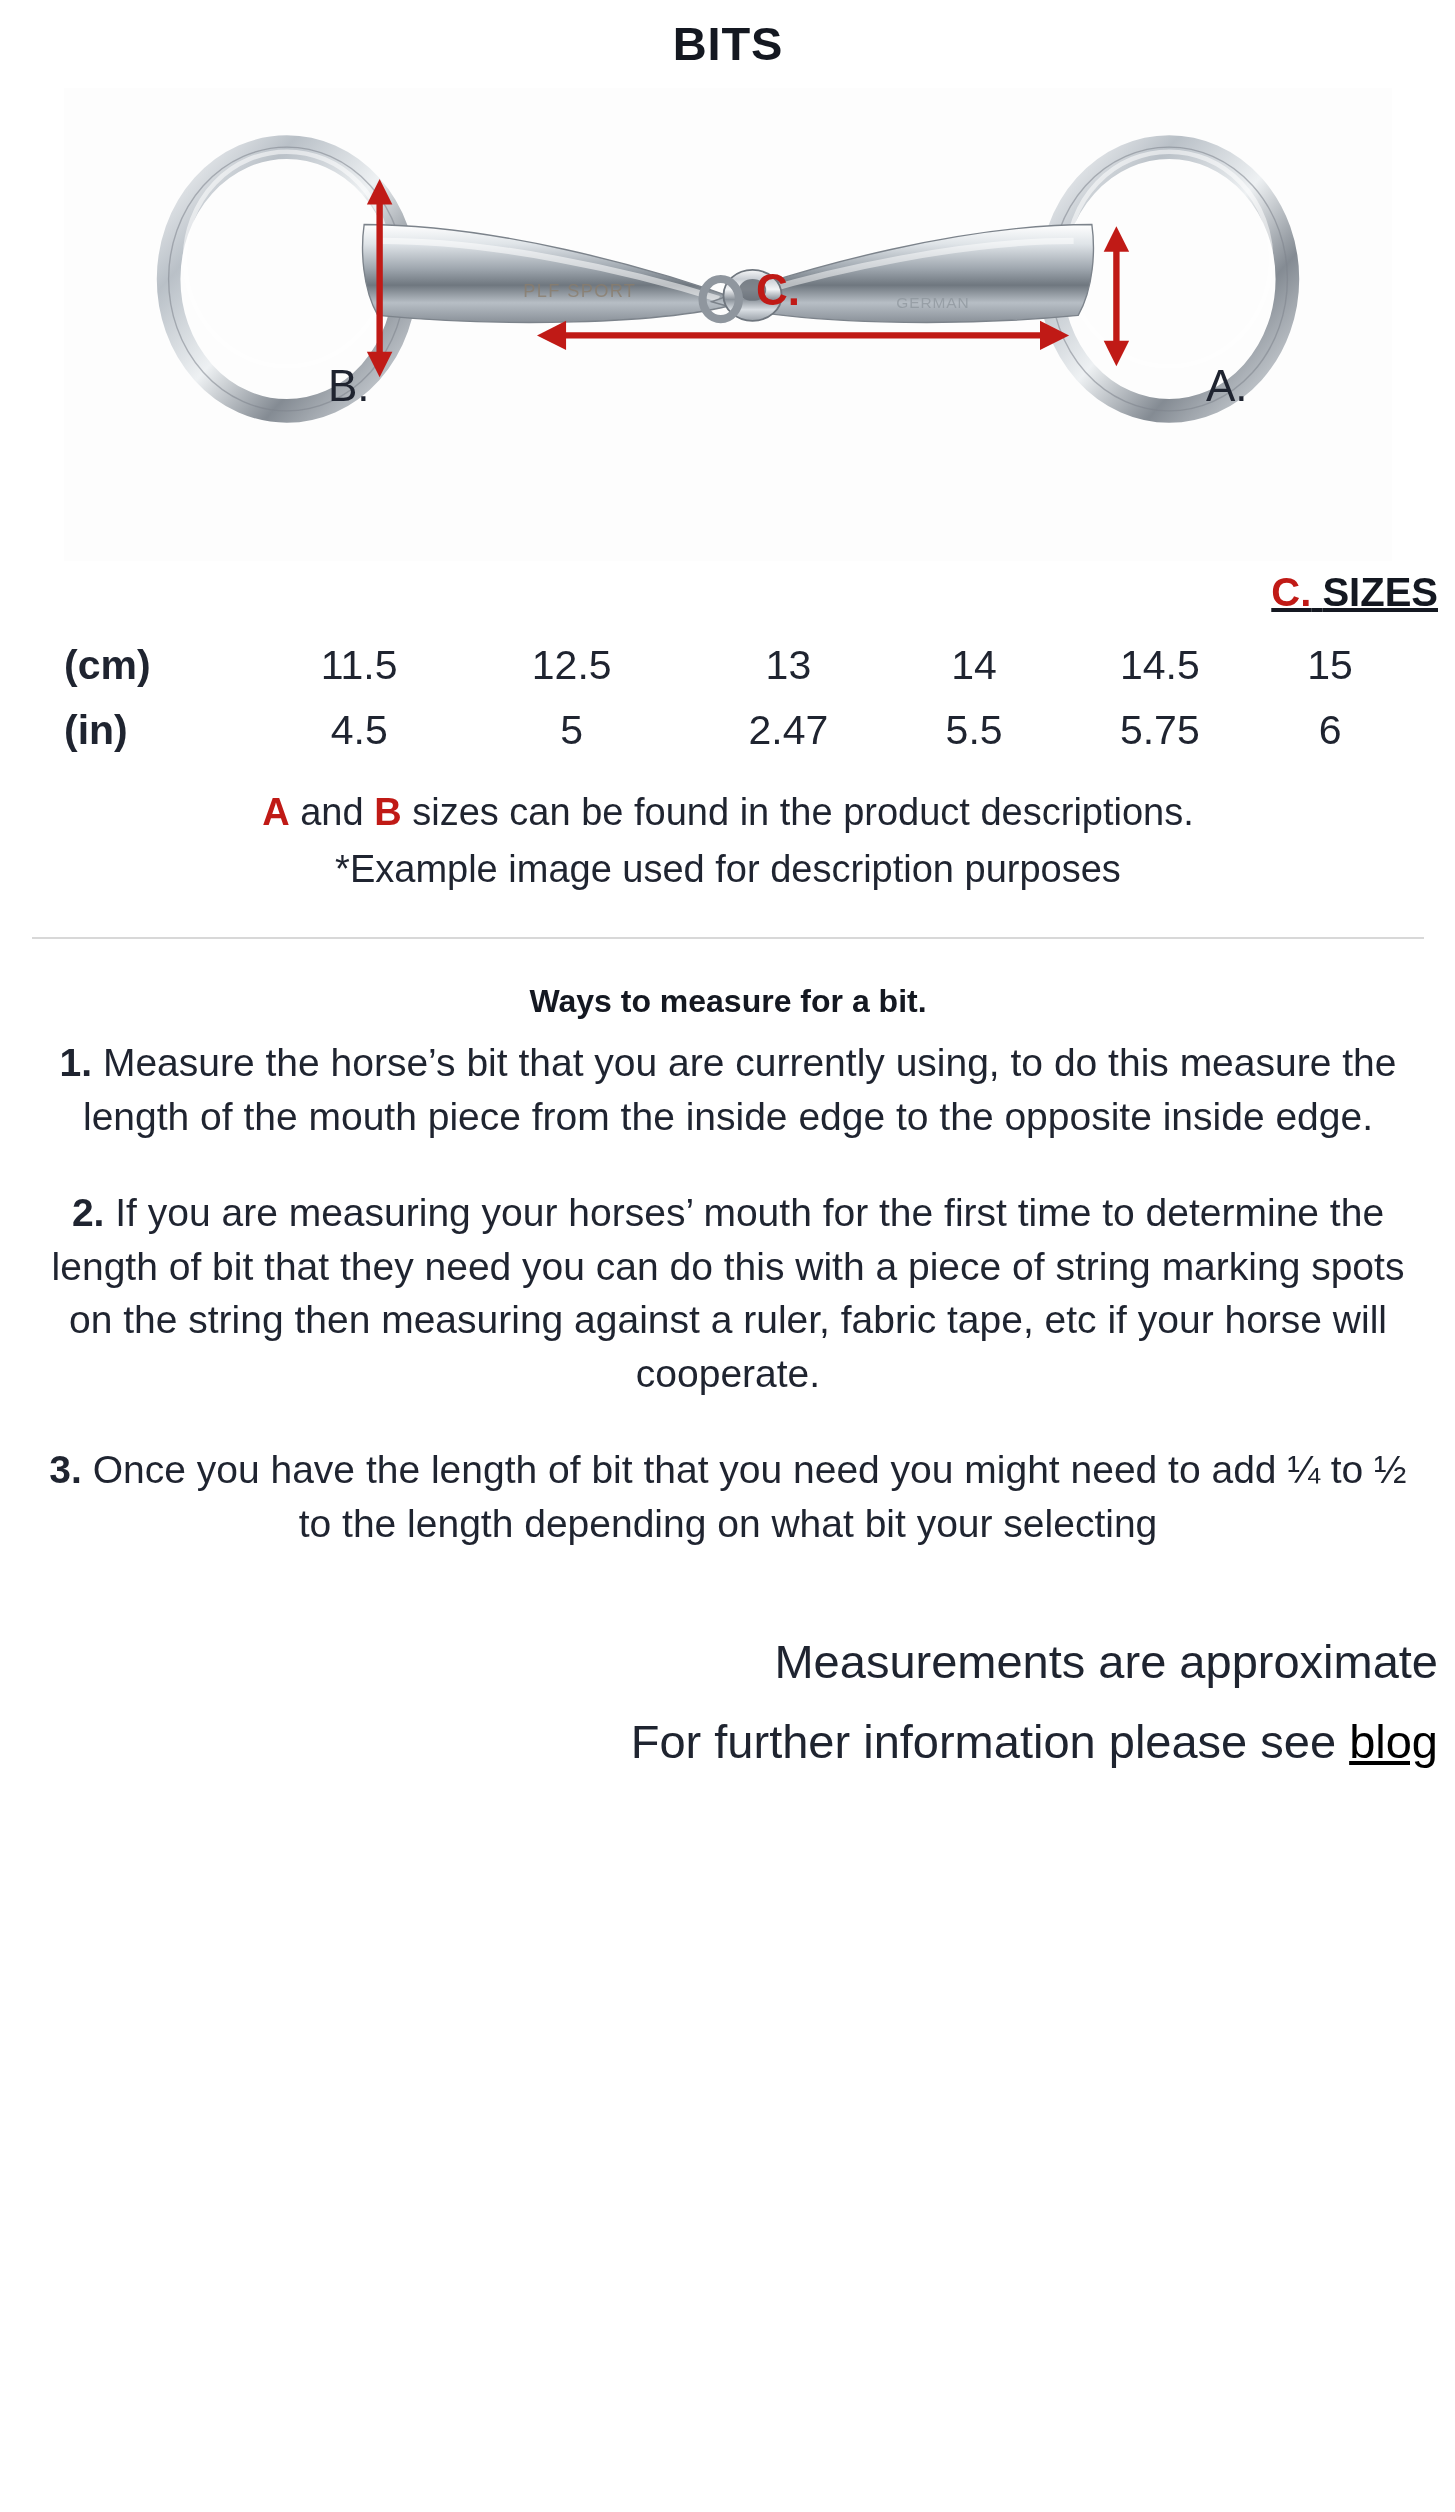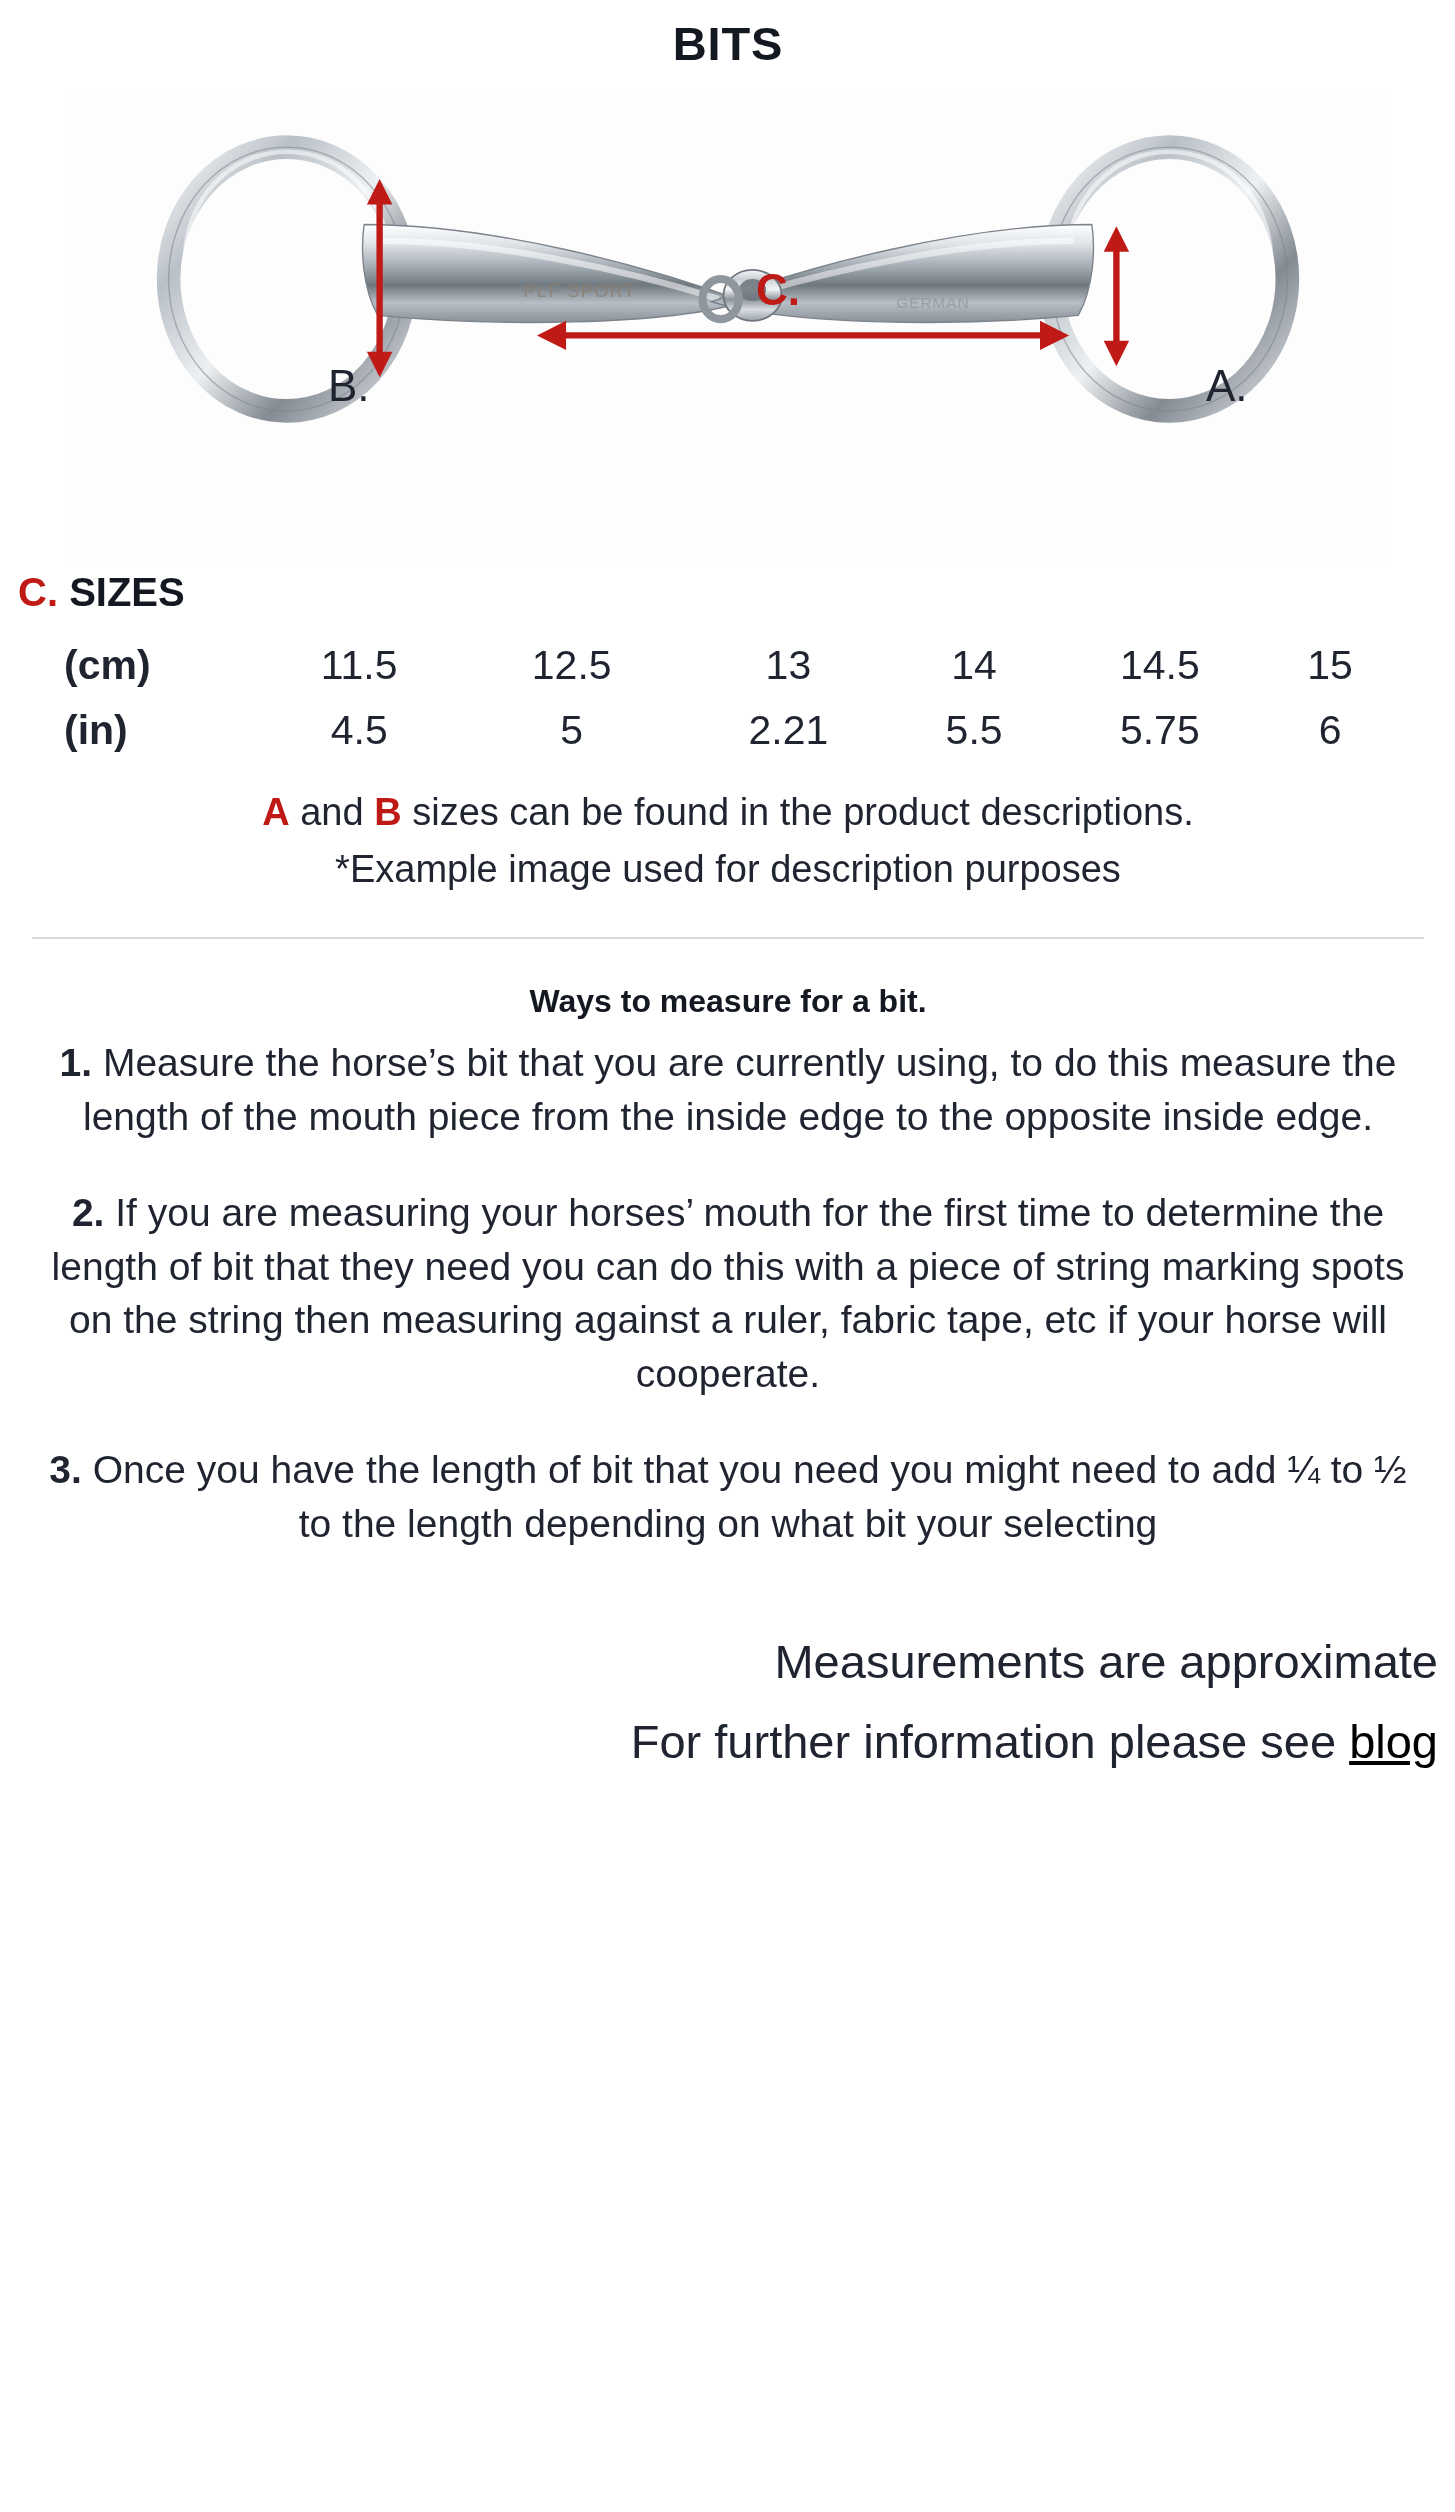--- a/index.html
+++ b/index.html
@@ -55,26 +55,27 @@
     font-weight: 500;
     color: #1f2430;
   }
   .dim-label.red { color: #c01a16; font-weight: bold; }
   #label-b { left: 264px; top: 273px; }
   #label-a { left: 1142px; top: 273px; }
   #label-c { left: 692px; top: 177px; color:#c01a16; font-weight:bold; }
 
   
   .sizes-head {
-    text-align: left;
+    text-align: right;
     font-size: 40px;
     font-weight: bold;
     margin-top: 9px;
     margin-bottom: 18px;
     color: #141821;
+    text-decoration: underline;
   }
   .sizes-head .letter { color: #c01a16; }
 
   .size-table {
     width: 1328px;
     margin: 0 auto;
     border-collapse: collapse;
   }
   .size-table td {
     font-size: 41px;
@@ -231,21 +232,21 @@
         <td>12.5</td>
         <td>13</td>
         <td>14</td>
         <td>14.5</td>
         <td>15</td>
       </tr>
       <tr>
         <td class="unit">(in)</td>
         <td>4.5</td>
         <td>5</td>
-        <td>2.21</td>
+        <td>2.47</td>
         <td>5.5</td>
         <td>5.75</td>
         <td>6</td>
       </tr>
     </tbody>
   </table>
 
   <div class="note">
     <span class="letter">A</span><span> and </span><span class="letter">B</span><span> sizes can be found in the product descriptions.</span>
   </div>

